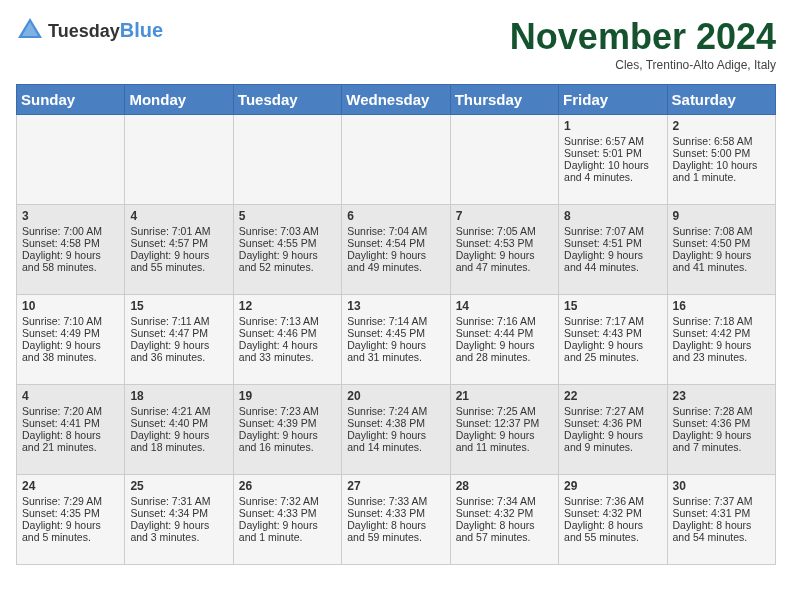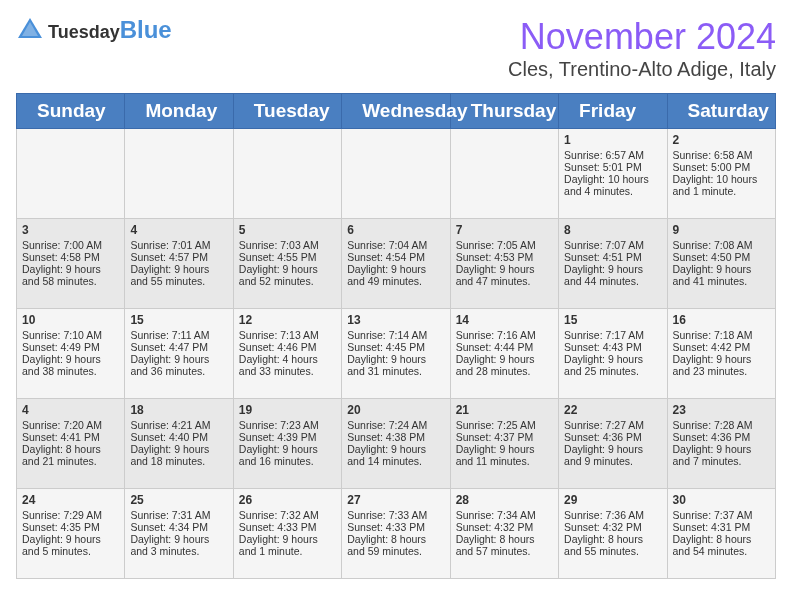--- a/index.html
+++ b/index.html
@@ -20,51 +20,50 @@
       display: flex;
       align-items: center;
       gap: 4px;
     }
     .logo-text-general {
       font-size: 18px;
       font-weight: bold;
       color: #333;
     }
     .logo-text-blue {
-      font-size: 24px;
+      font-size: 20px;
       font-weight: bold;
       color: #4a90d9;
     }
     .logo-icon {
       width: 28px;
       height: 28px;
     }
     .title-area {
       text-align: right;
     }
     .month-title {
       font-size: 36px;
-      font-weight: normal;
-      color: #8b5cf6;
+      font-weight: bold;
+      color: #14532d;
     }
     .location-title {
-      font-size: 20px;
+      font-size: 12px;
       color: #444;
-      text-align: center;
     }
     table {
       width: 100%;
       border-collapse: collapse;
       table-layout: fixed;
     }
     thead tr th {
       background-color: #4a7fc1;
       color: #fff;
-      padding: 6px 20px;
-      font-size: 19px;
+      padding: 6px 4px;
+      font-size: 15px;
       font-weight: bold;
       text-align: left;
       border: 1px solid #3a6aab;
     }
     tbody tr td {
       vertical-align: top;
       border: 1px solid #ccc;
       padding: 4px 5px;
       font-size: 10.5px;
       color: #333;
@@ -250,21 +249,21 @@
         </td>
         <td>
           <span class="day-number">20</span>
           <div>Sunrise: 7:24 AM</div>
           <div>Sunset: 4:38 PM</div>
           <div>Daylight: 9 hours and 14 minutes.</div>
         </td>
         <td>
           <span class="day-number">21</span>
           <div>Sunrise: 7:25 AM</div>
-          <div>Sunset: 4:37 PM</div>
+          <div>Sunset: 12:37 PM</div>
           <div>Daylight: 9 hours and 11 minutes.</div>
         </td>
         <td>
           <span class="day-number">22</span>
           <div>Sunrise: 7:27 AM</div>
           <div>Sunset: 4:36 PM</div>
           <div>Daylight: 9 hours and 9 minutes.</div>
         </td>
         <td>
           <span class="day-number">23</span>

